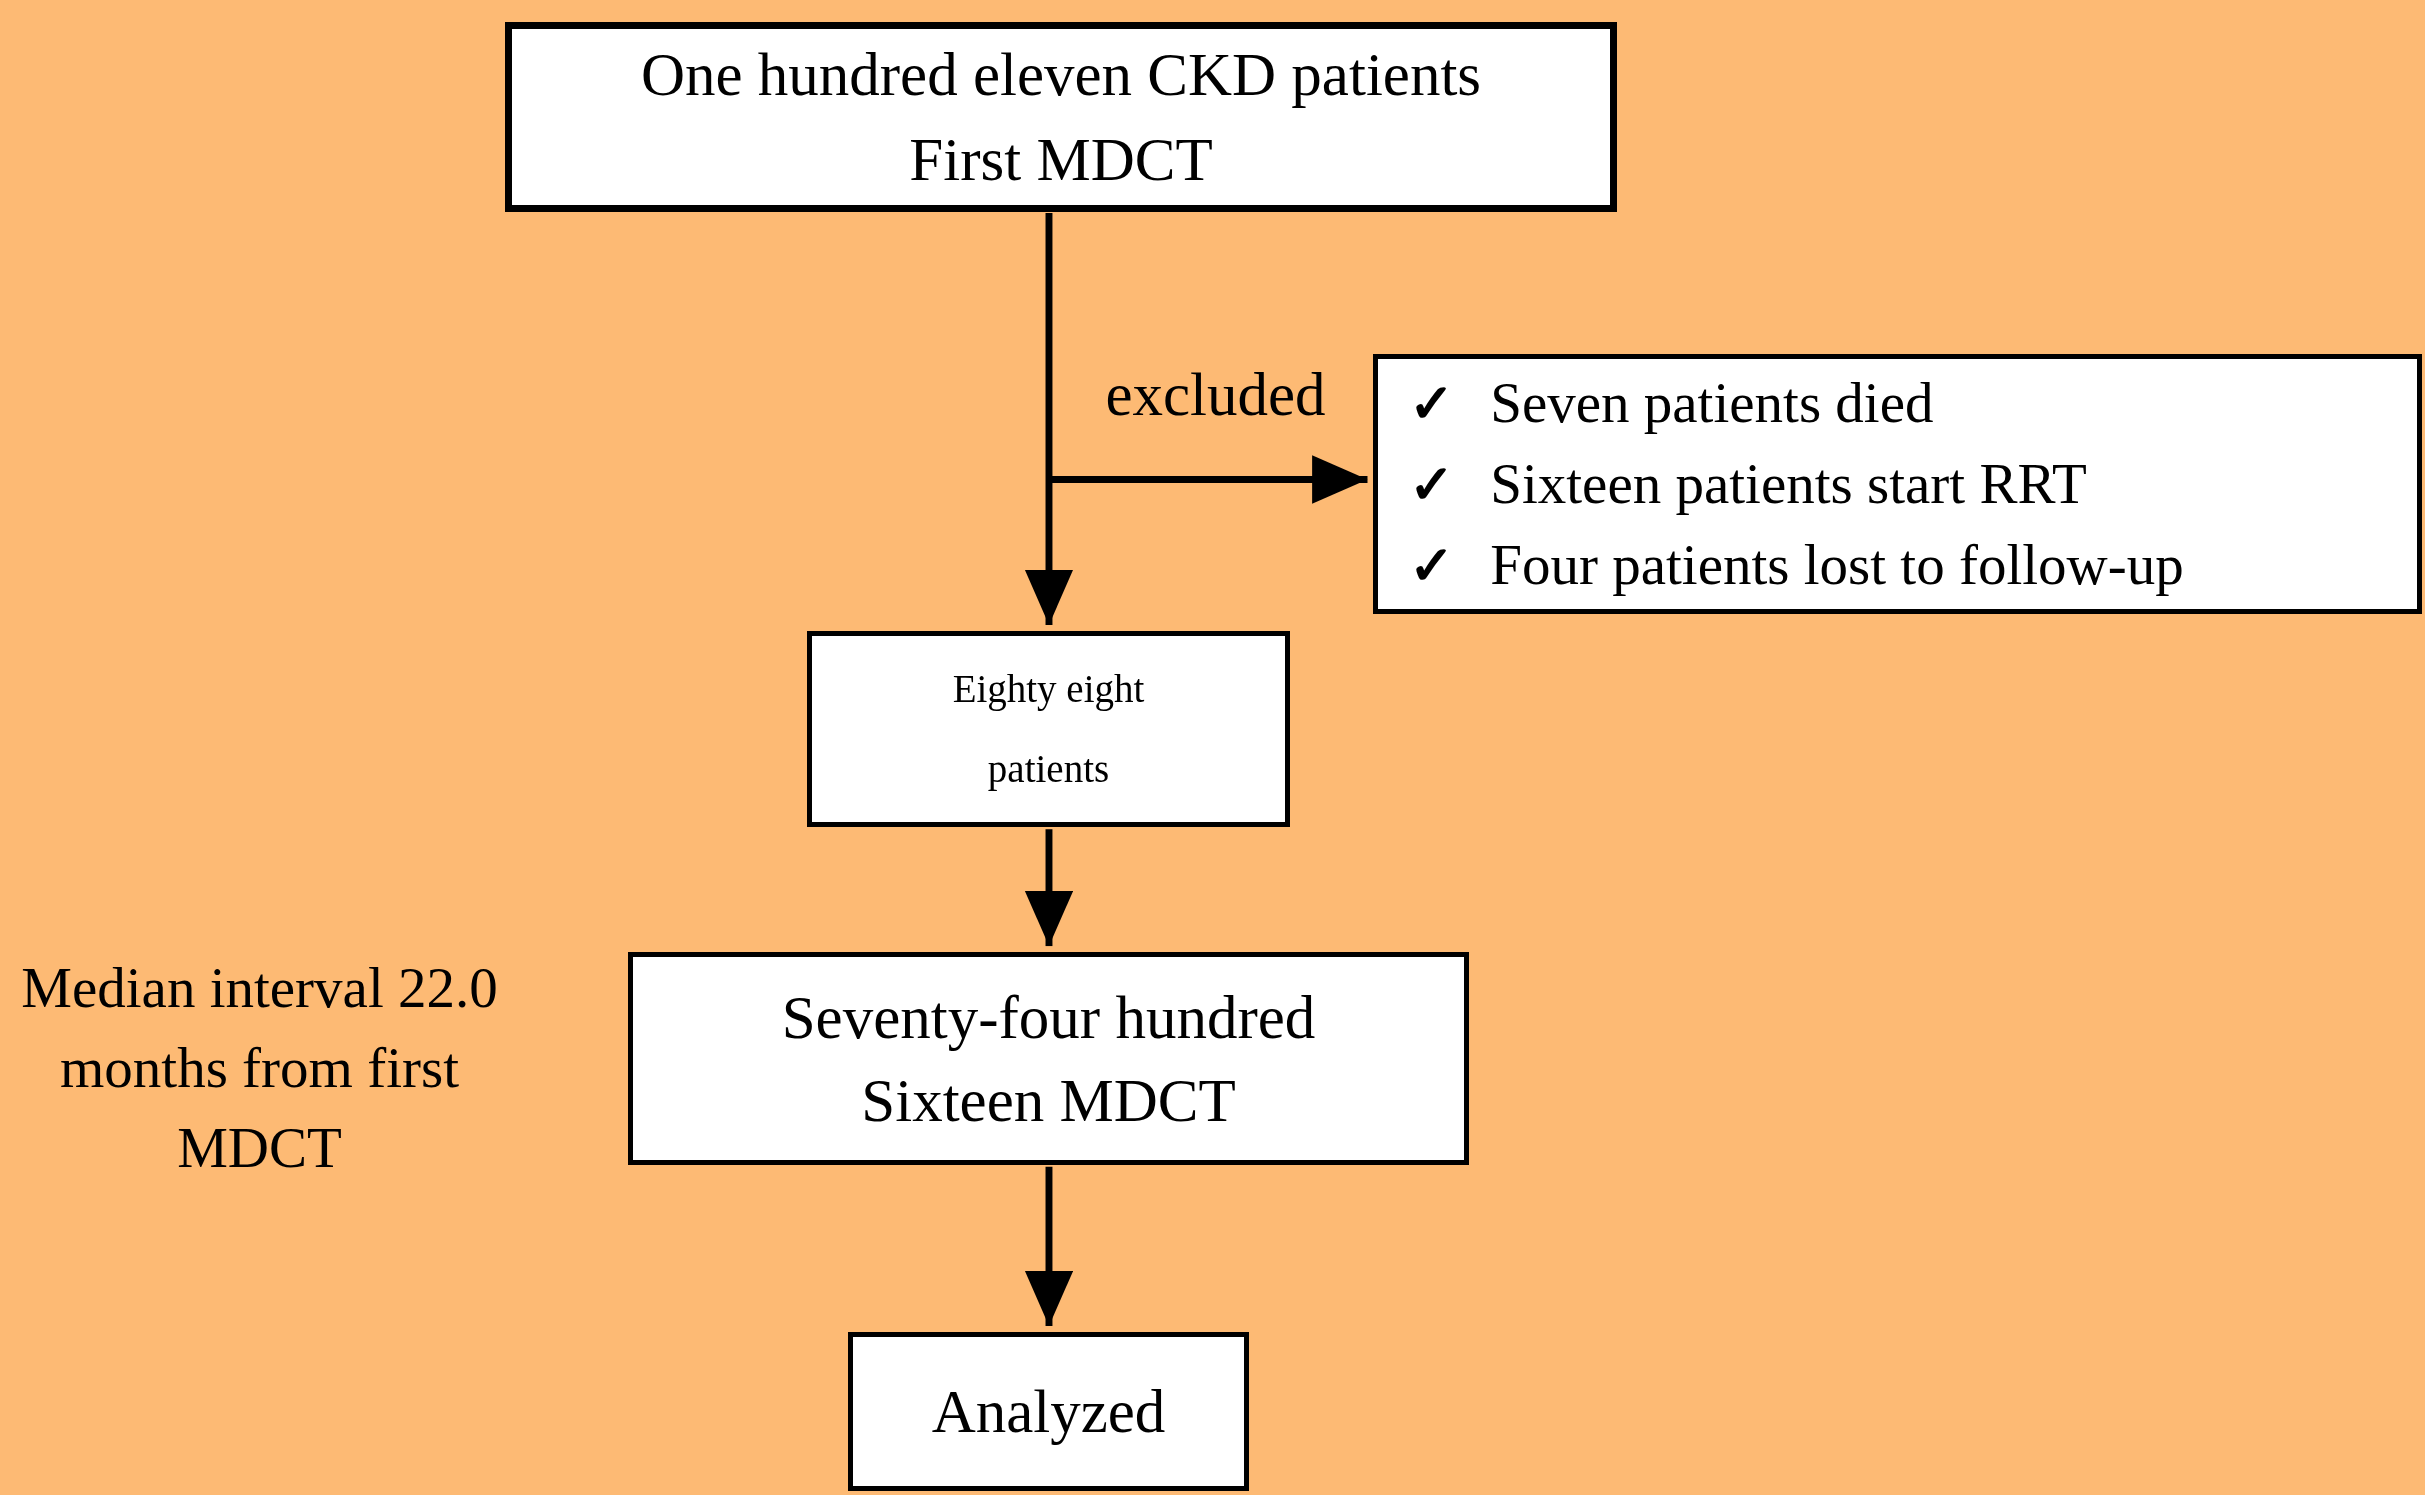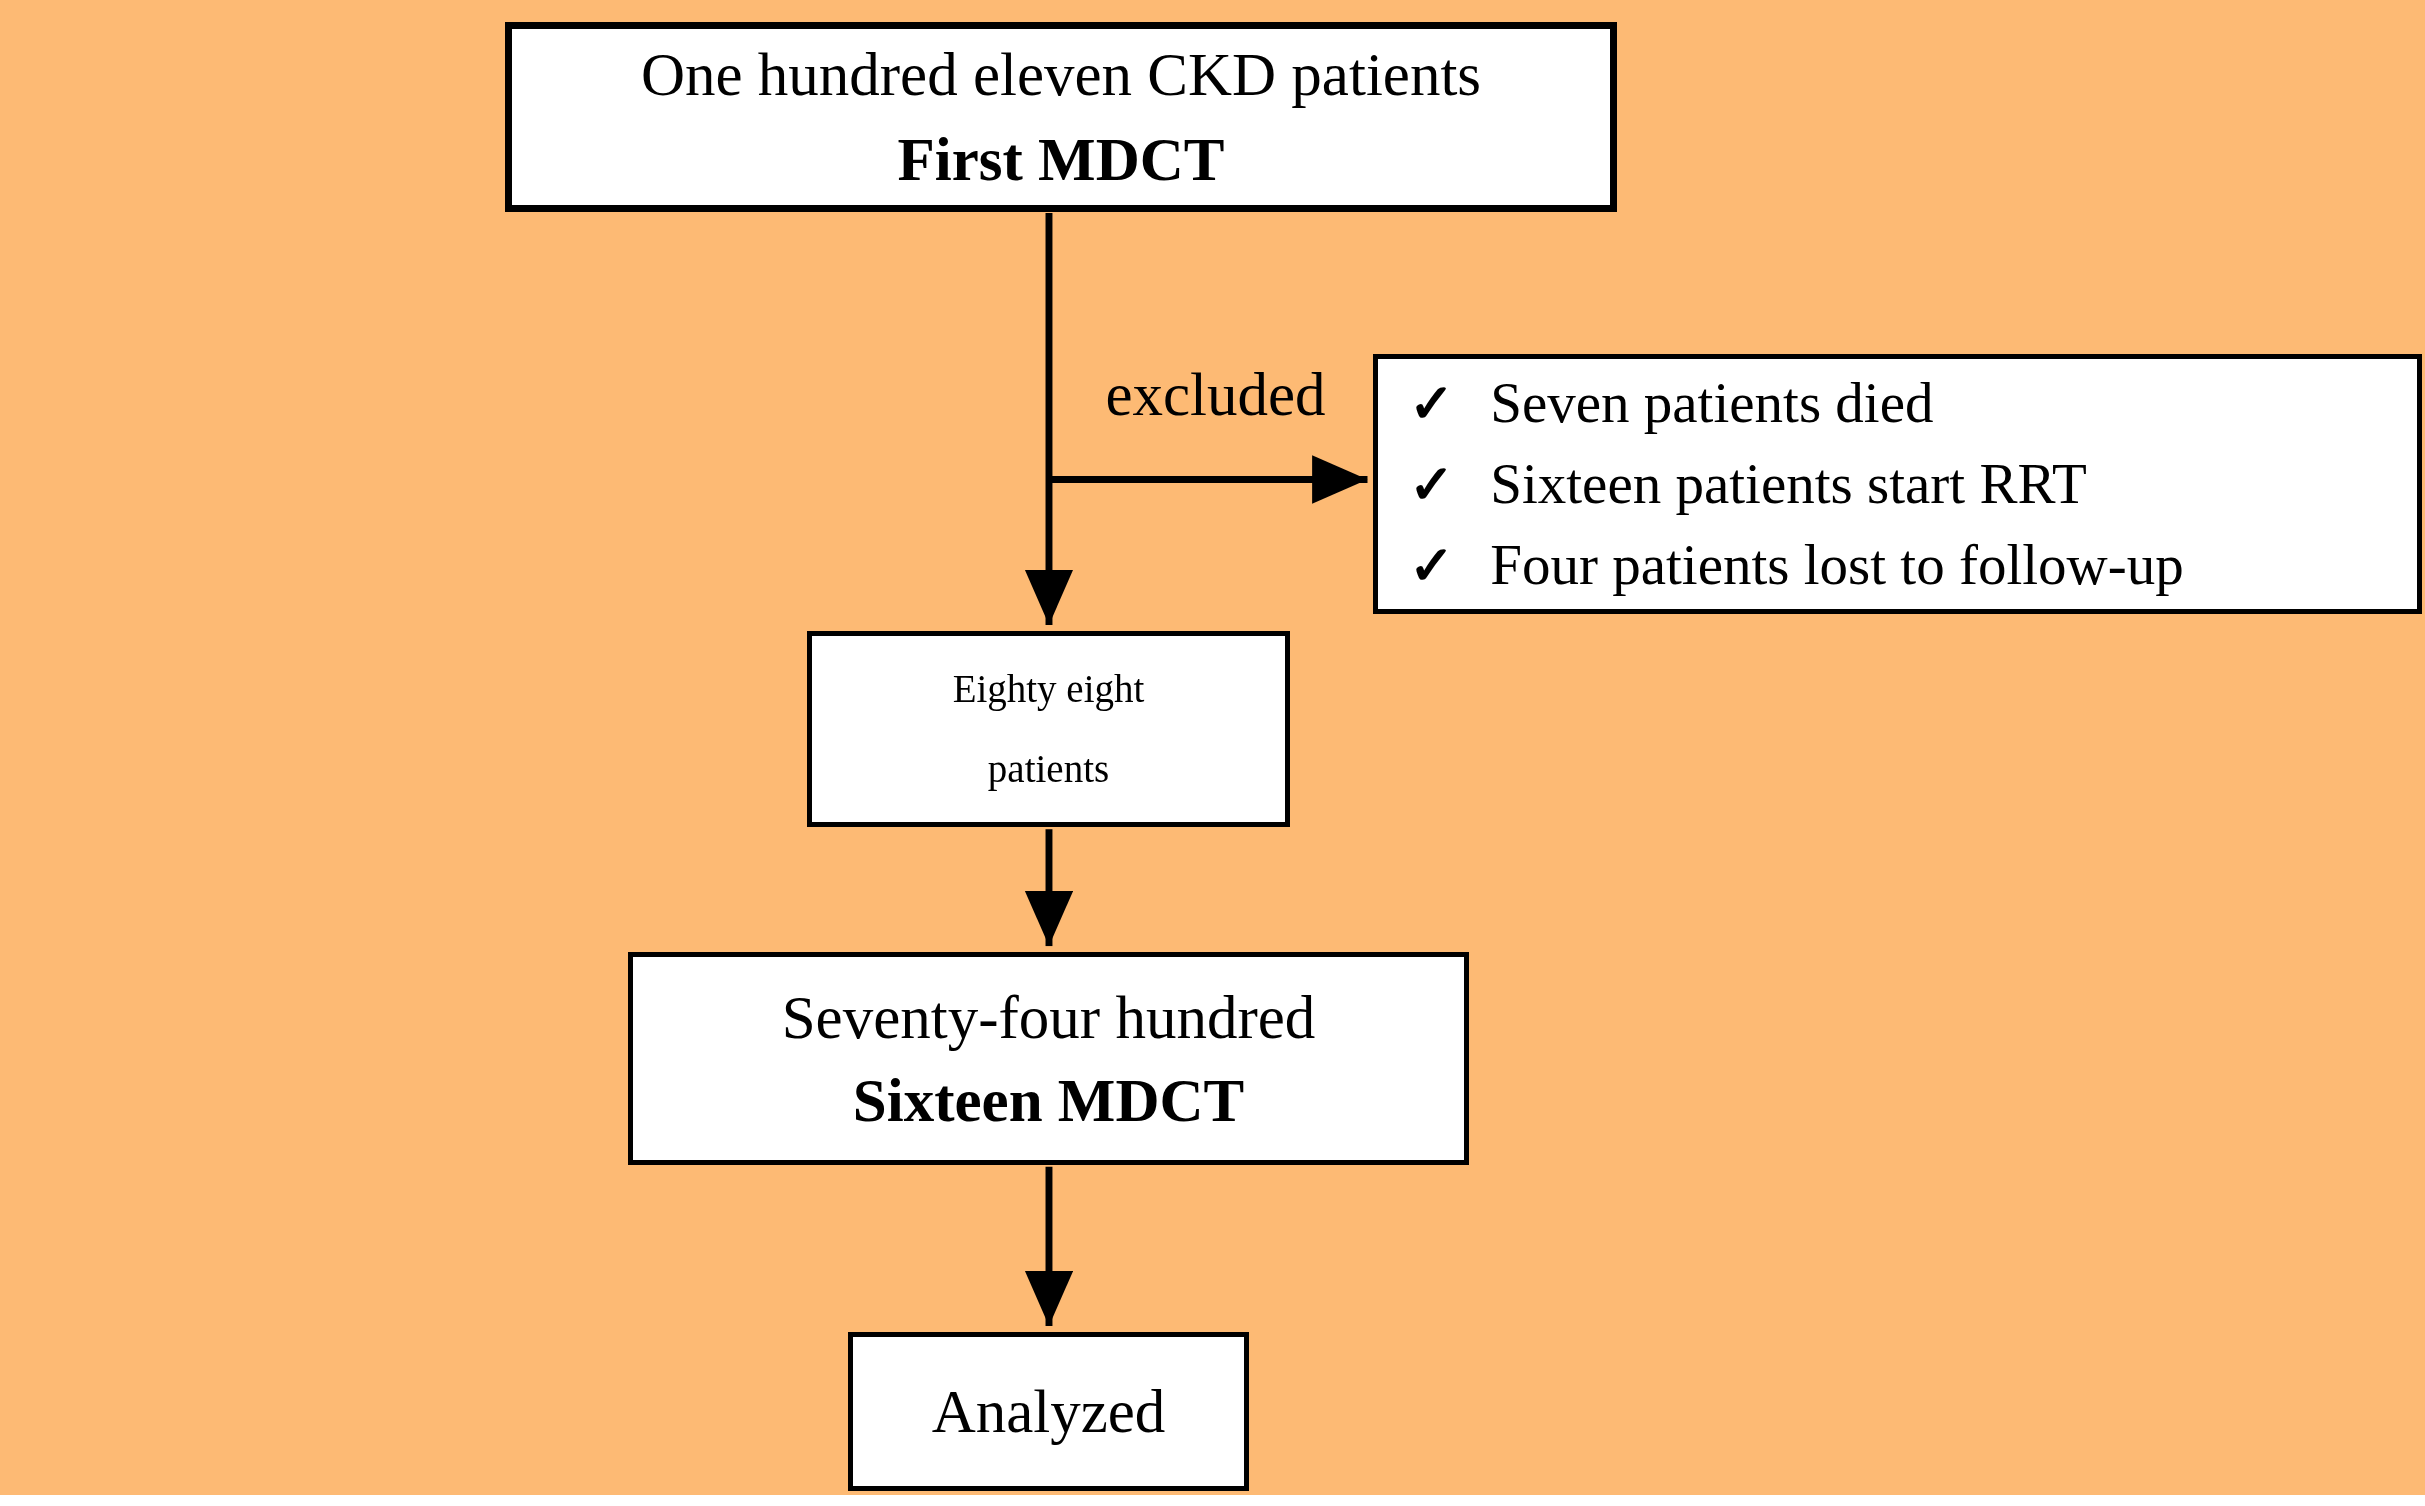--- a/index.html
+++ b/index.html
@@ -31,21 +31,21 @@
     display: flex;
     flex-direction: column;
     align-items: center;
     justify-content: center;
     text-align: center;
     box-sizing: border-box;
   }
   .node .line {
     display: block;
   }
-  .bold { font-weight: bold; }
+  .bold { font-weight: normal; }
 
   
   #box-first {
     left: 505px; top: 21.6px;
     width: 1112px; height: 190px;
     border-width: 7px;
     font-size: 61px;
     line-height: 85px;
   }
 
@@ -158,20 +158,25 @@
       <span class="check-glyph">✓</span>
       <span>Four patients lost to follow-up</span>
     </div>
   </div>
 
   <div class="node" id="box-eighty">
     <span class="line">Eighty eight</span>
     <span class="line">patients</span>
   </div>
 
+  <div id="median-note">
+    <span class="line">Median interval</span>
+    <span class="line">22.0 months</span>
+    <span class="line">from first MDCT</span>
+  </div>
 
   <div class="node" id="box-second">
     <span class="line">Seventy-four hundred</span>
     <span class="line bold">Sixteen MDCT</span>
   </div>
 
   <div class="node" id="box-analyzed">
     <span class="line">Analyzed</span>
   </div>
 

